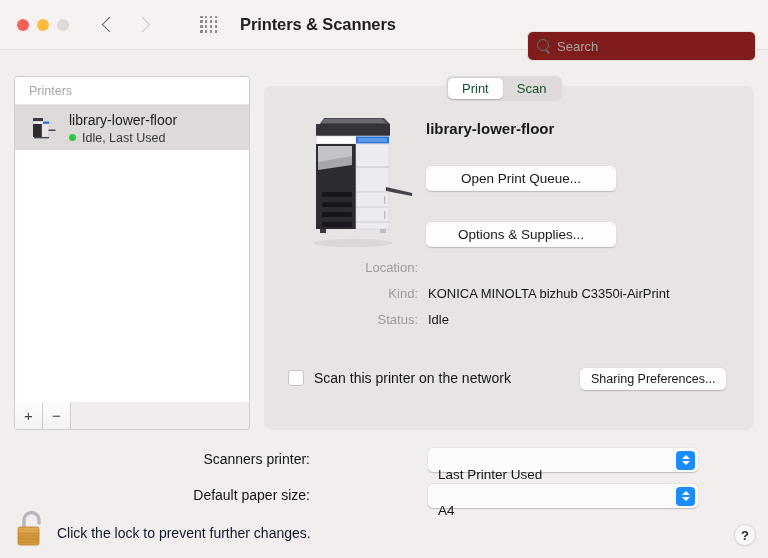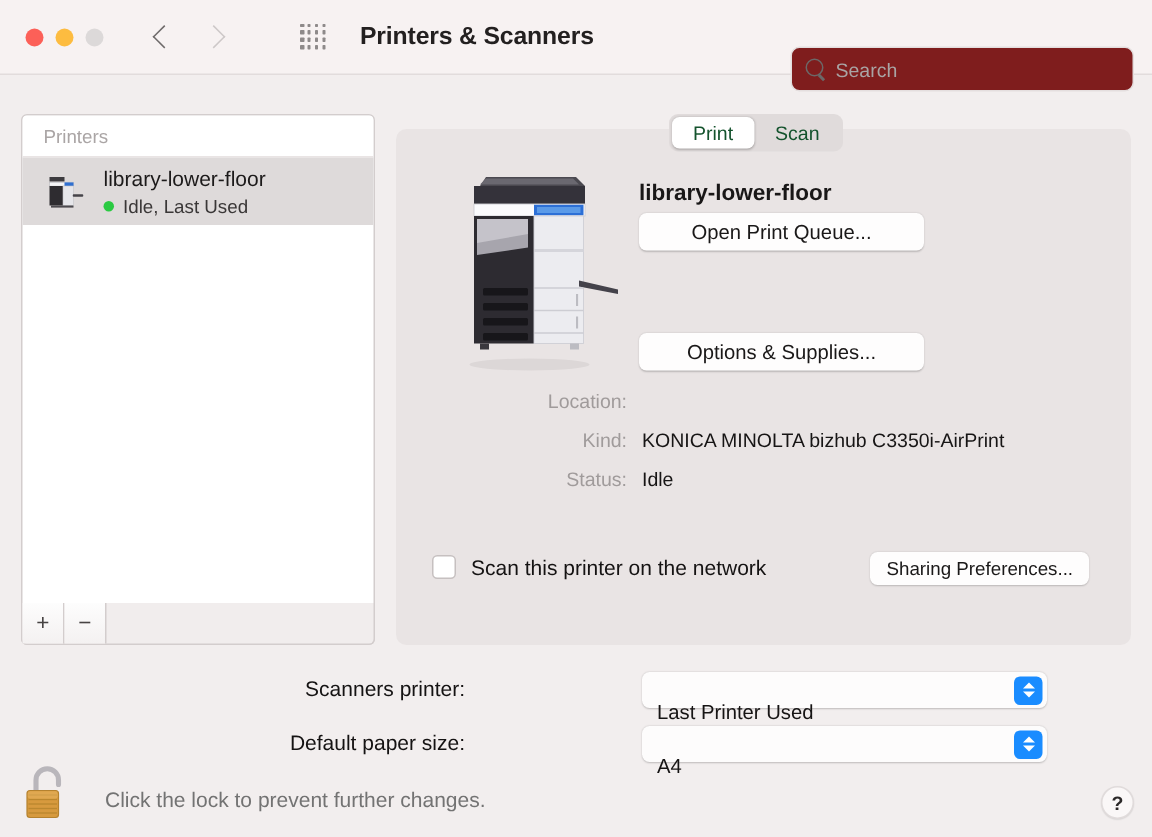--- a/index.html
+++ b/index.html
@@ -179,21 +179,21 @@
   }
   .wbtn {
     position: absolute; left: 426px;
     width: 190px; height: 25px;
     background: #fefdfd;
     border-radius: 5px;
     box-shadow: 0 0.5px 1.2px rgba(0,0,0,.2);
     display: flex; align-items: center; justify-content: center;
     font-size: 13.5px; color: #1a1818;
   }
-  .wbtn.q { top: 142px; }
+  .wbtn.q { top: 166px; }
   .wbtn.o { top: 190px; margin-top: 32px; }
 
   .kv { position: absolute; left: 300px; font-size: 13px; }
   .kv .k {
     position: absolute; right: 0; top: 0;
     color: #a09b9b; white-space: nowrap;
   }
   .kv .v {
     position: absolute; left: 128px; top: 0;
     color: #171515; white-space: nowrap;
@@ -253,22 +253,22 @@
   }
   .stepper .up { border-bottom: 4.5px solid #fff; }
   .stepper .dn { border-top: 4.5px solid #fff; }
 
   .row-dp { left: 310px; top: 448px; }
   .row-ps { left: 310px; top: 484px; }
 
   
   .lock { position: absolute; left: 14px; top: 508px; width: 36px; height: 42px; }
   .lock-text {
-    position: absolute; left: 70px; top: 525px;
-    font-size: 14px; color: #737373; text-align: center;
+    position: absolute; left: 57px; top: 525px;
+    font-size: 14px; color: #0f172a; text-align: center;
   }
   .help {
     position: absolute; left: 734px; top: 524px;
     width: 22px; height: 22px; border-radius: 50%;
     background: #faf7f7;
     border: 1px solid #e0dbdb;
     box-shadow: 0 0.5px 1px rgba(0,0,0,.12);
     display: flex; align-items: center; justify-content: center;
     font-size: 13px; font-weight: bold; color: #2b2828;
   }

